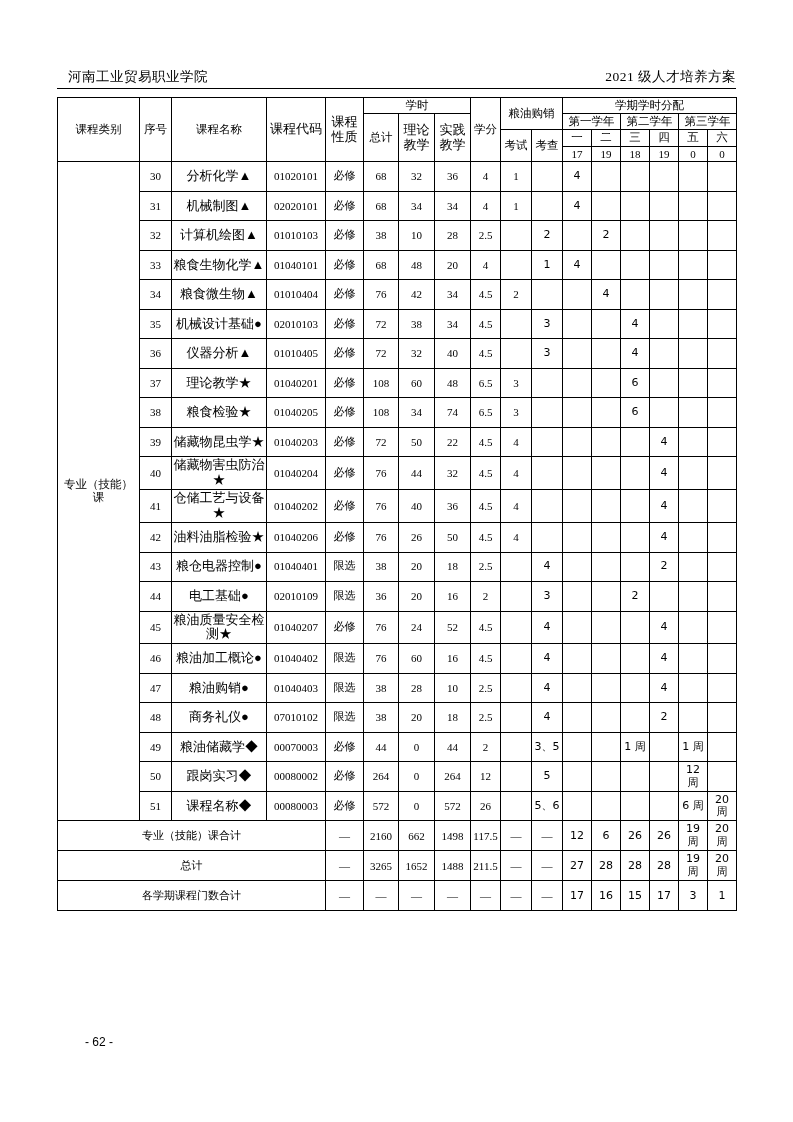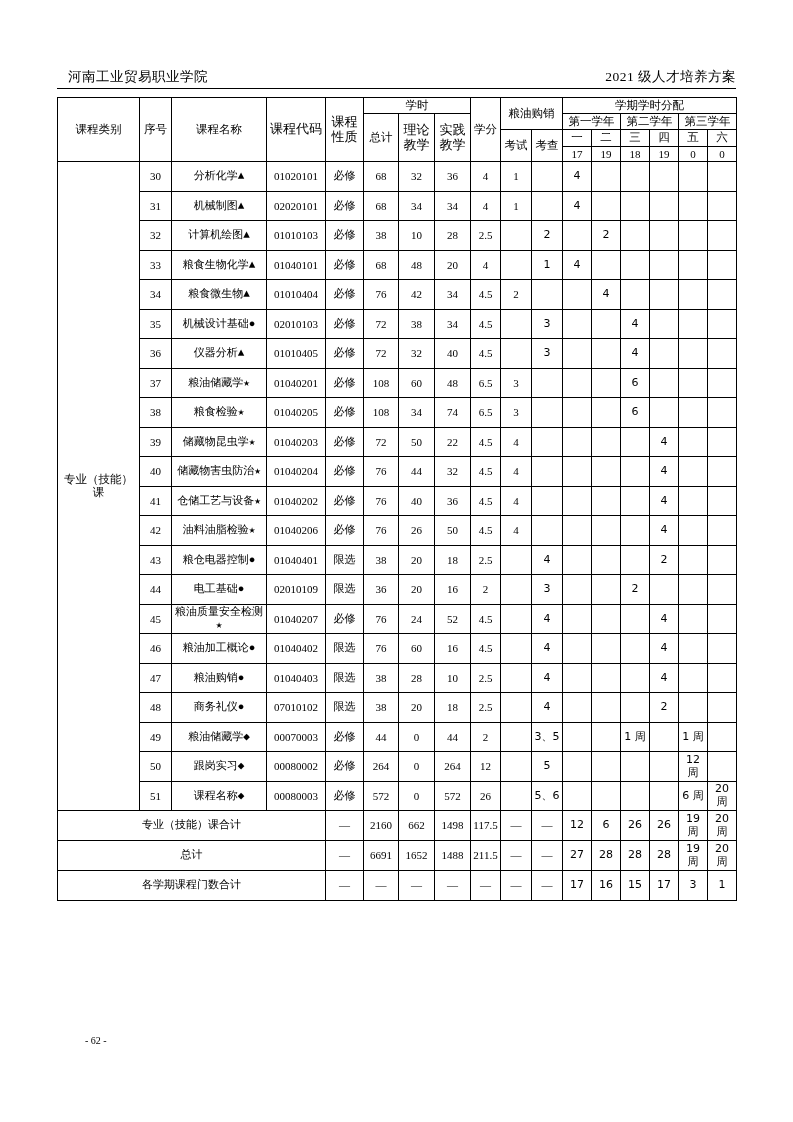--- a/index.html
+++ b/index.html
@@ -56,35 +56,35 @@
     vertical-align: middle;
     padding: 1px 1px;
     font-weight: normal;
     line-height: 1.15;
   }
   .cn { font-family: "DejaVu Sans", "Liberation Sans", sans-serif; }
   .num { font-family: "Liberation Serif", serif; }
   td.name {
     text-align: left;
     padding-left: 4px;
-    font-family: Liberation Mono, monospace;
-    font-size: 11px;
+    font-family: Liberation Sans, sans-serif;
+    font-size: 13px;
   }
   .hdr-cell { font-family: "DejaVu Sans", sans-serif; font-size: 11.5px; }
   .vcat {
     font-family: Liberation Mono, monospace;
     font-size: 11.5px;
   }
   .bold { font-weight: bold; }
   .footer {
     position: absolute;
     top: 1035px;
     left: 85px;
-    font-size: 10px;
-    font-family: Liberation Serif, serif;
+    font-size: 12px;
+    font-family: Liberation Sans, sans-serif;
   }
   .tall { height: 30px; }
   .row-h { height: 29.5px; }
   .twoline { line-height: 1.05; font-size: 13px; }
 </style>
 </head>
 <body>
 
 <div class="page">
 
@@ -276,21 +276,21 @@
           <td class="cn">3</td>
           <td class="cn"></td>
           <td class="cn"></td>
           <td class="cn">4</td>
           <td class="cn"></td>
           <td class="cn"></td>
           <td class="cn"></td>
         </tr>
         <tr class="row-h">
           <td class="num">37</td>
-          <td class="name">粮油储藏学★</td>
+          <td class="name">理论教学★</td>
           <td class="num">01040201</td>
           <td class="cn">必修</td>
           <td class="num">108</td>
           <td class="num">60</td>
           <td class="num">48</td>
           <td class="num">6.5</td>
           <td class="num">3</td>
           <td class="cn"></td>
           <td class="cn"></td>
           <td class="cn"></td>
@@ -563,21 +563,21 @@
           <td class="cn bold">12</td>
           <td class="cn bold">6</td>
           <td class="cn bold">26</td>
           <td class="cn bold">26</td>
           <td class="cn bold">19 周</td>
           <td class="cn bold">20 周</td>
         </tr>
         <tr class="tall">
           <td colspan="4" class="cn">总计</td>
           <td class="num">—</td>
-          <td class="num bold">6691</td>
+          <td class="num bold">3265</td>
           <td class="num bold">1652</td>
           <td class="num bold">1488</td>
           <td class="num bold">211.5</td>
           <td class="num">—</td>
           <td class="num">—</td>
           <td class="cn bold">27</td>
           <td class="cn bold">28</td>
           <td class="cn bold">28</td>
           <td class="cn bold">28</td>
           <td class="cn bold">19 周</td>

